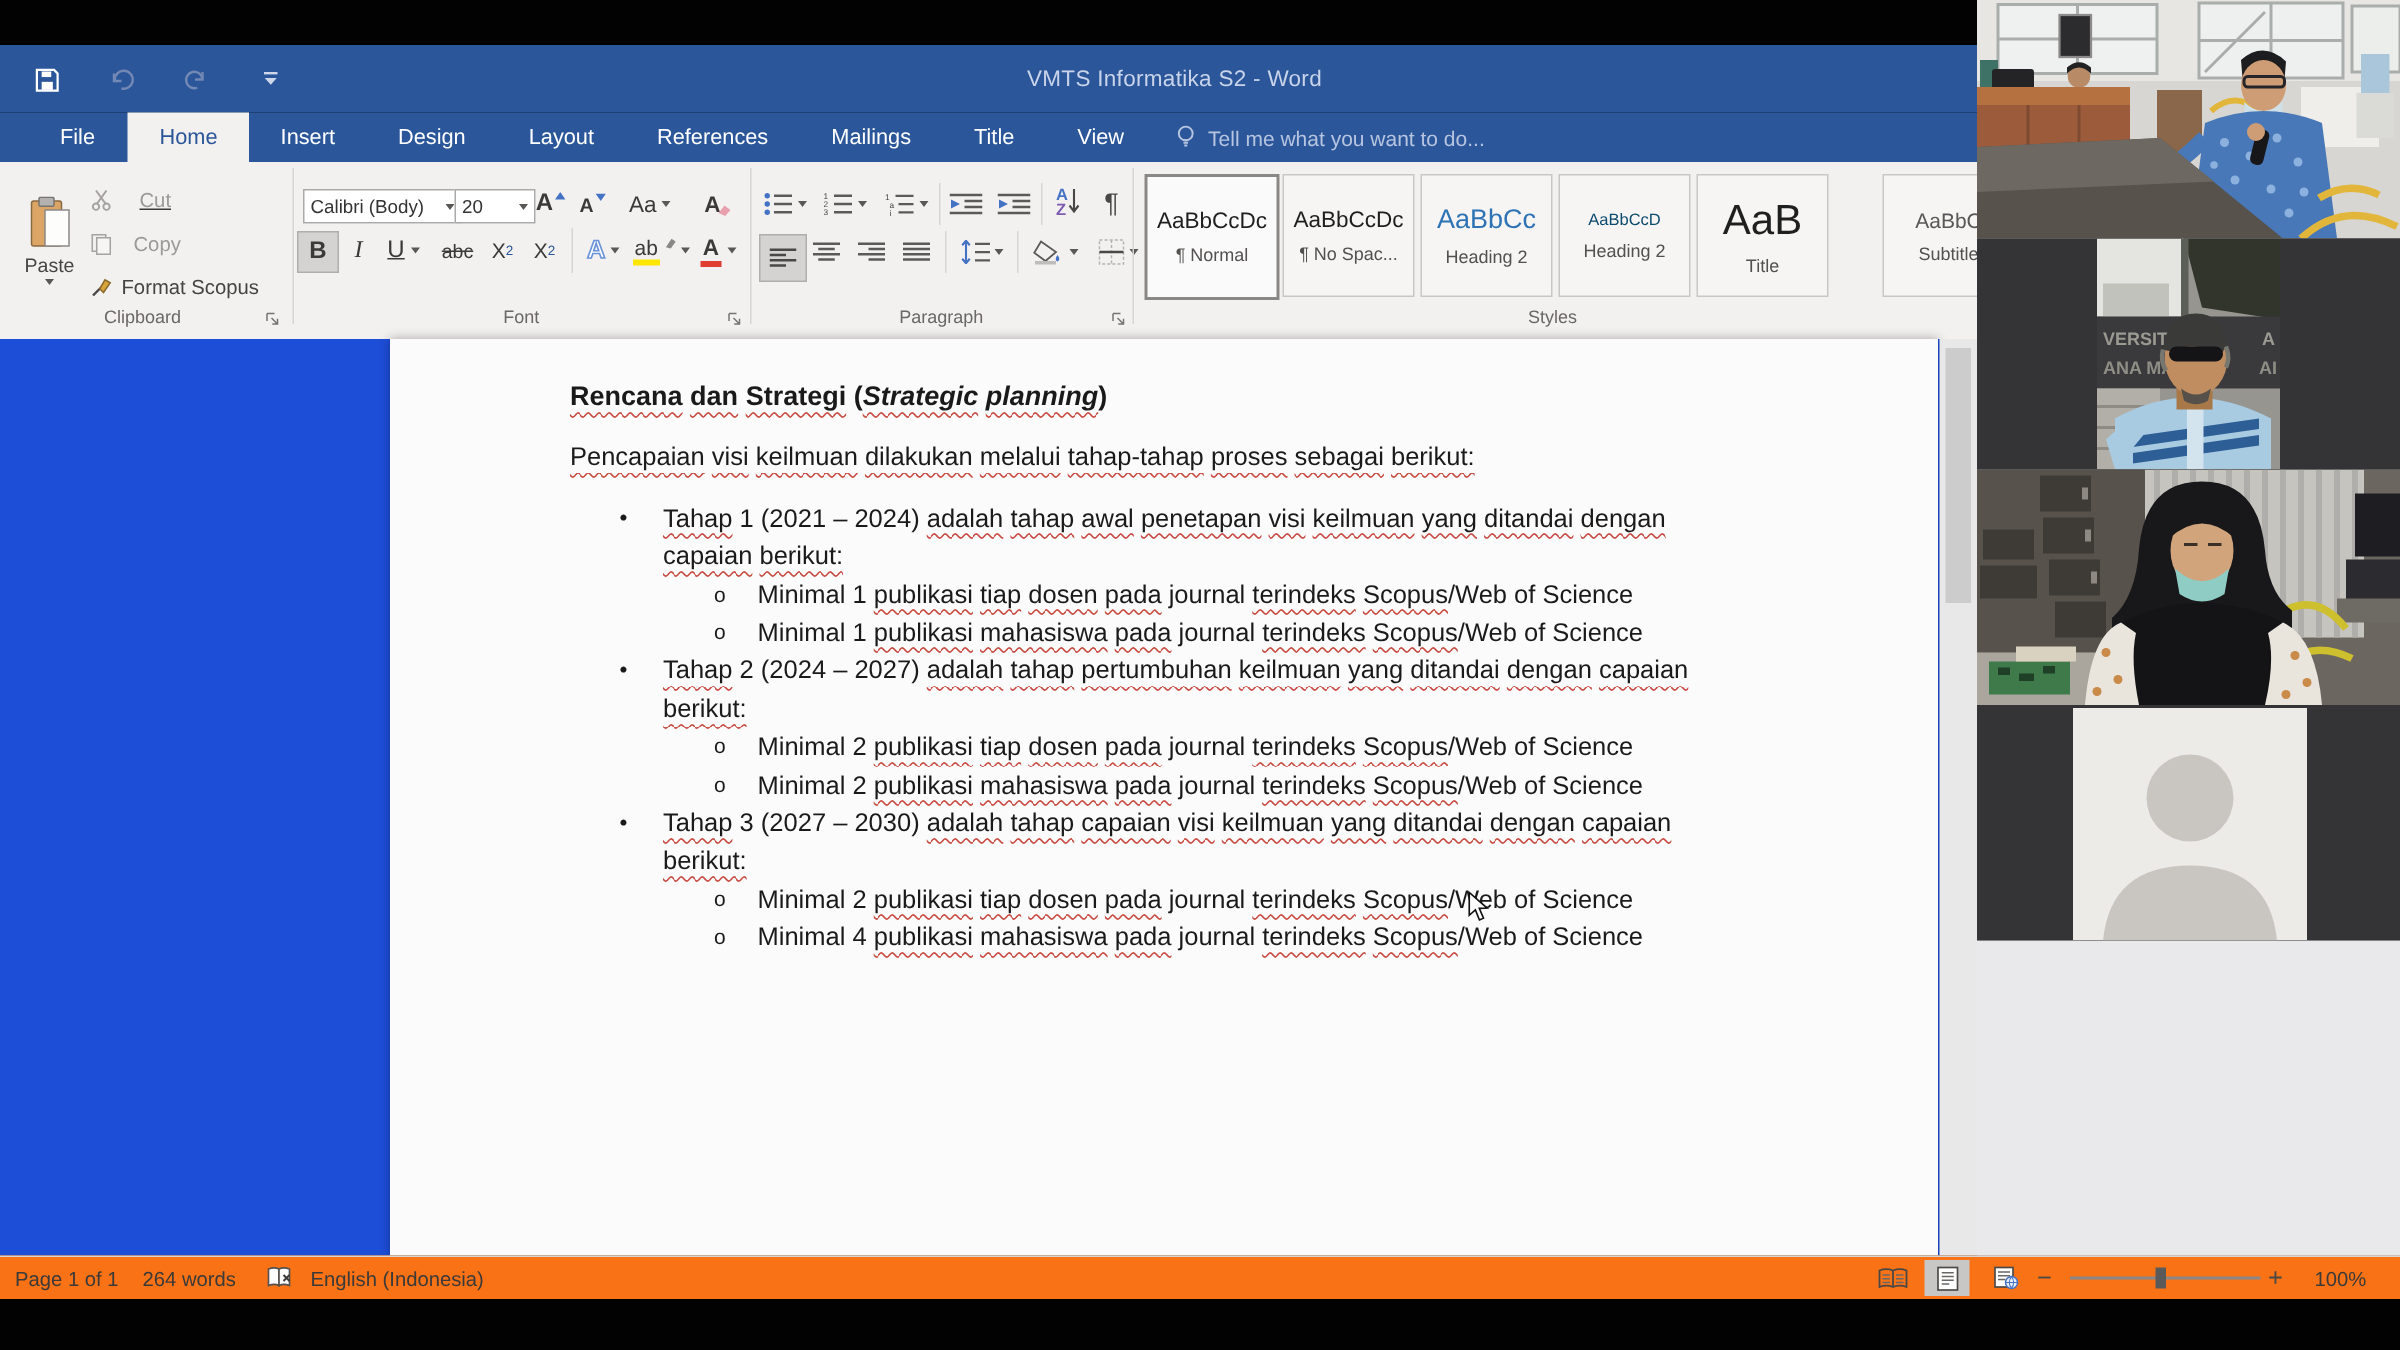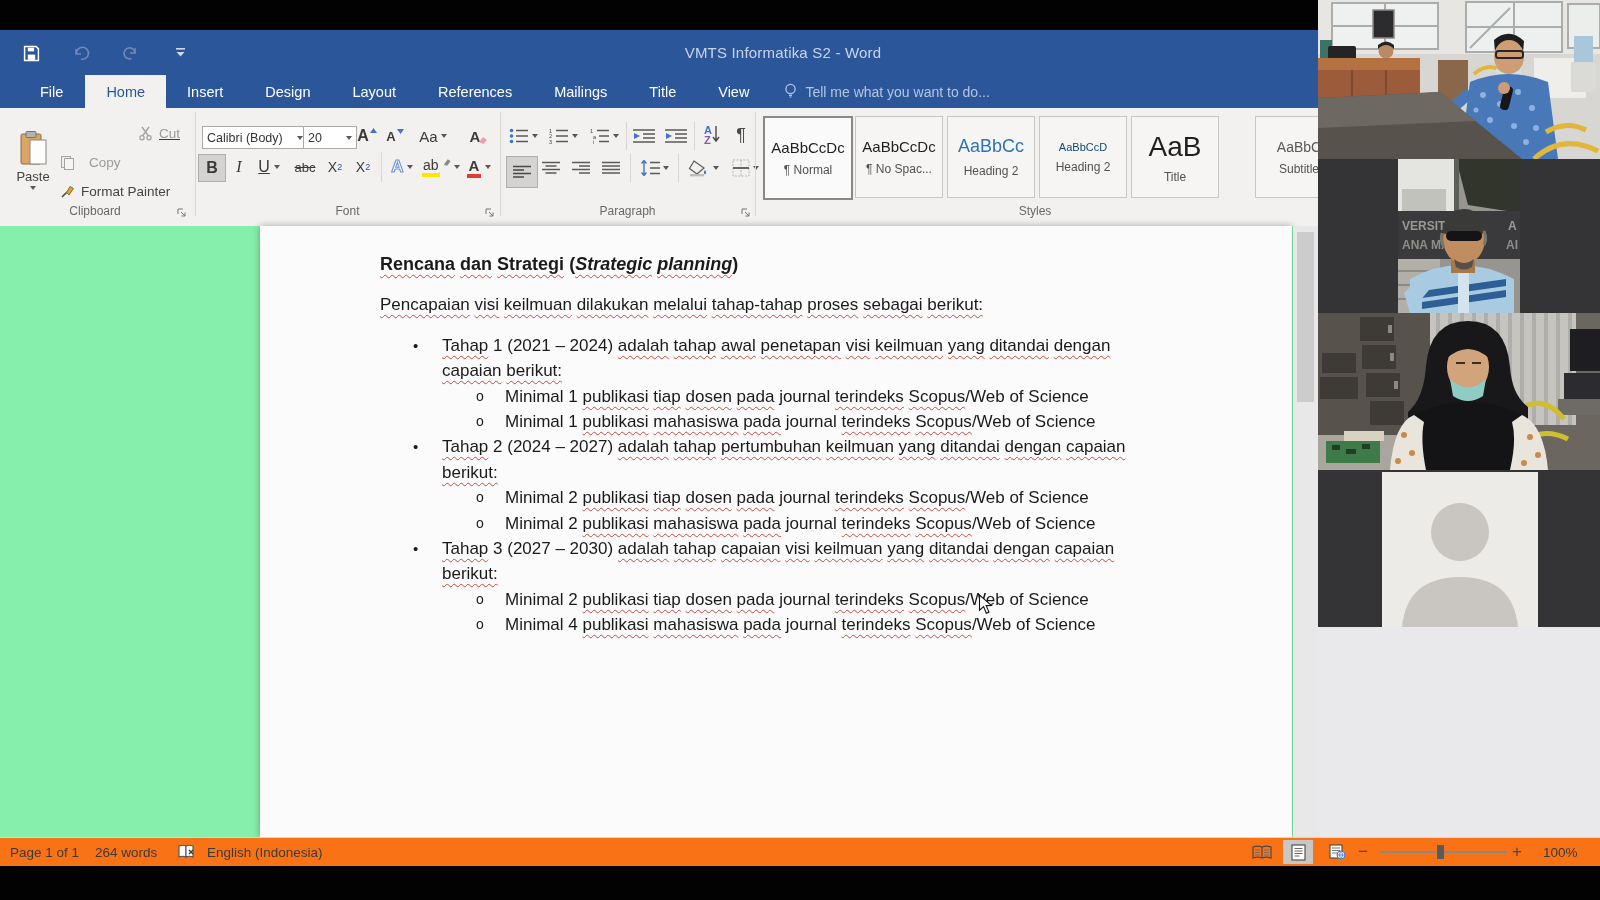--- a/index.html
+++ b/index.html
@@ -34,21 +34,21 @@
   .active-ctl{background:#d5d3d1;border:1px solid #b0aeac;}
 
   
   .style-card{position:absolute;top:8px;width:86px;height:80px;border:1px solid #c9c7c5;background:#f6f5f4;
               display:flex;flex-direction:column;align-items:center;justify-content:center;gap:7px;overflow:hidden;}
   .style-card.selected{border:2px solid #8a8886;background:#fbfafa;}
   .style-prev{white-space:nowrap;}
   .style-lab{font-size:12px;color:#535150;white-space:nowrap;}
 
   
-  #docarea{left:0;top:226px;width:1600px;height:611px;background:#86efac;}
+  #docarea{left:0;top:226px;width:1600px;height:611px;background:#1d4ed8;}
   #page{position:absolute;left:260px;top:0;width:1032px;height:611px;background:#fcfbfb;
         box-shadow:0 0 7px rgba(0,0,0,.32);}
   #vscroll{position:absolute;left:1293px;top:0;width:25px;height:611px;background:#e9e8e8;}
   #vthumb{position:absolute;left:4px;top:6px;width:17px;height:170px;background:#cdcccc;}
   #doc-text{position:absolute;left:120px;top:26px;width:800px;font-size:17px;line-height:25.4px;color:#1a1a1a;}
   #doc-heading{font-size:18px;font-weight:bold;margin:0 0 15px 0;}
   #doc-intro{margin:0 0 15px 0;}
   .li{position:relative;}
   .li.l1{padding-left:62px;}
   .li.l2{padding-left:125px;}
@@ -138,41 +138,41 @@
 
     <div class="ctl" style="left:10px;top:8px;width:46px;height:88px;flex-direction:column;gap:2px;">
       <svg width="30" height="36" viewBox="0 0 30 36">
         <rect x="3" y="3" width="20" height="30" rx="1.5" fill="#dca565" stroke="#8a6a42"></rect>
         <rect x="8" y="0.5" width="10" height="6" rx="1" fill="#b4b2b0" stroke="#77756f"></rect>
         <rect x="12" y="9" width="16" height="24" fill="#fdfdfc" stroke="#8b8987"></rect>
       </svg>
       <span style="font-size:13px;color:#444">Paste</span>
       <span class="mini-caret"></span>
     </div>
-    <div class="ctl" style="left:60px;top:14px;width:120px;height:22px;justify-content:flex-end;gap:6px;text-decoration:underline;">
+    <div class="ctl" style="left:60px;top:14px;width:120px;height:22px;justify-content:flex-start;gap:18px;text-decoration:underline;">
       <svg width="15" height="15" viewBox="0 0 15 15">
           <path d="M4 1 L10.5 10 M11 1 L4.5 10" stroke="#a5a3a1" stroke-width="1.4"></path>
           <circle cx="4" cy="11.8" r="2.1" fill="none" stroke="#a5a3a1" stroke-width="1.3"></circle>
           <circle cx="11" cy="11.8" r="2.1" fill="none" stroke="#a5a3a1" stroke-width="1.3"></circle>
         </svg>
       <span style="font-size:13.5px;color:#9c9a98">Cut</span>
     </div>
     <div class="ctl" style="left:60px;top:43px;width:120px;height:22px;justify-content:flex-start;gap:14px;">
       <svg width="15" height="15" viewBox="0 0 15 15">
           <rect x="1.5" y="1.5" width="9" height="11" fill="#f0efee" stroke="#a5a3a1"></rect>
           <rect x="4.5" y="3.5" width="9" height="11" fill="#f6f5f4" stroke="#a5a3a1"></rect>
         </svg>
       <span style="font-size:13.5px;color:#9c9a98">Copy</span>
     </div>
     <div class="ctl" style="left:60px;top:72px;width:130px;height:22px;justify-content:flex-start;gap:6px;">
       <svg width="15" height="15" viewBox="0 0 15 15">
           <path d="M2 13 L7 8" stroke="#4a4846" stroke-width="1.6"></path>
           <path d="M6.5 8.5 L9 11 L13.5 4.5 L10 2.5 Z" fill="#d8a43c" stroke="#8a6a2a"></path>
         </svg>
-      <span style="font-size:13.5px;color:#444">Format Painter</span>
+      <span style="font-size:13.5px;color:#444">Format Scopus</span>
     </div>
     <div class="grp-label" style="left:0;width:190px;">Clipboard</div>
     <svg class="launcher" style="left:176px;" viewBox="0 0 12 12">
         <path d="M2 2 h5 M2 2 v5 M5 5 l4 4 M9 5.5 v3.5 h-3.5" stroke="#767472" fill="none"></path>
       </svg>
     <div class="vdiv" style="left:195px;"></div>
 
     <div class="ctl box-ctl" style="left:202px;top:18px;width:96px;height:21px;">
       <span>Calibri (Body)</span>
         <span class="mini-caret"></span>

